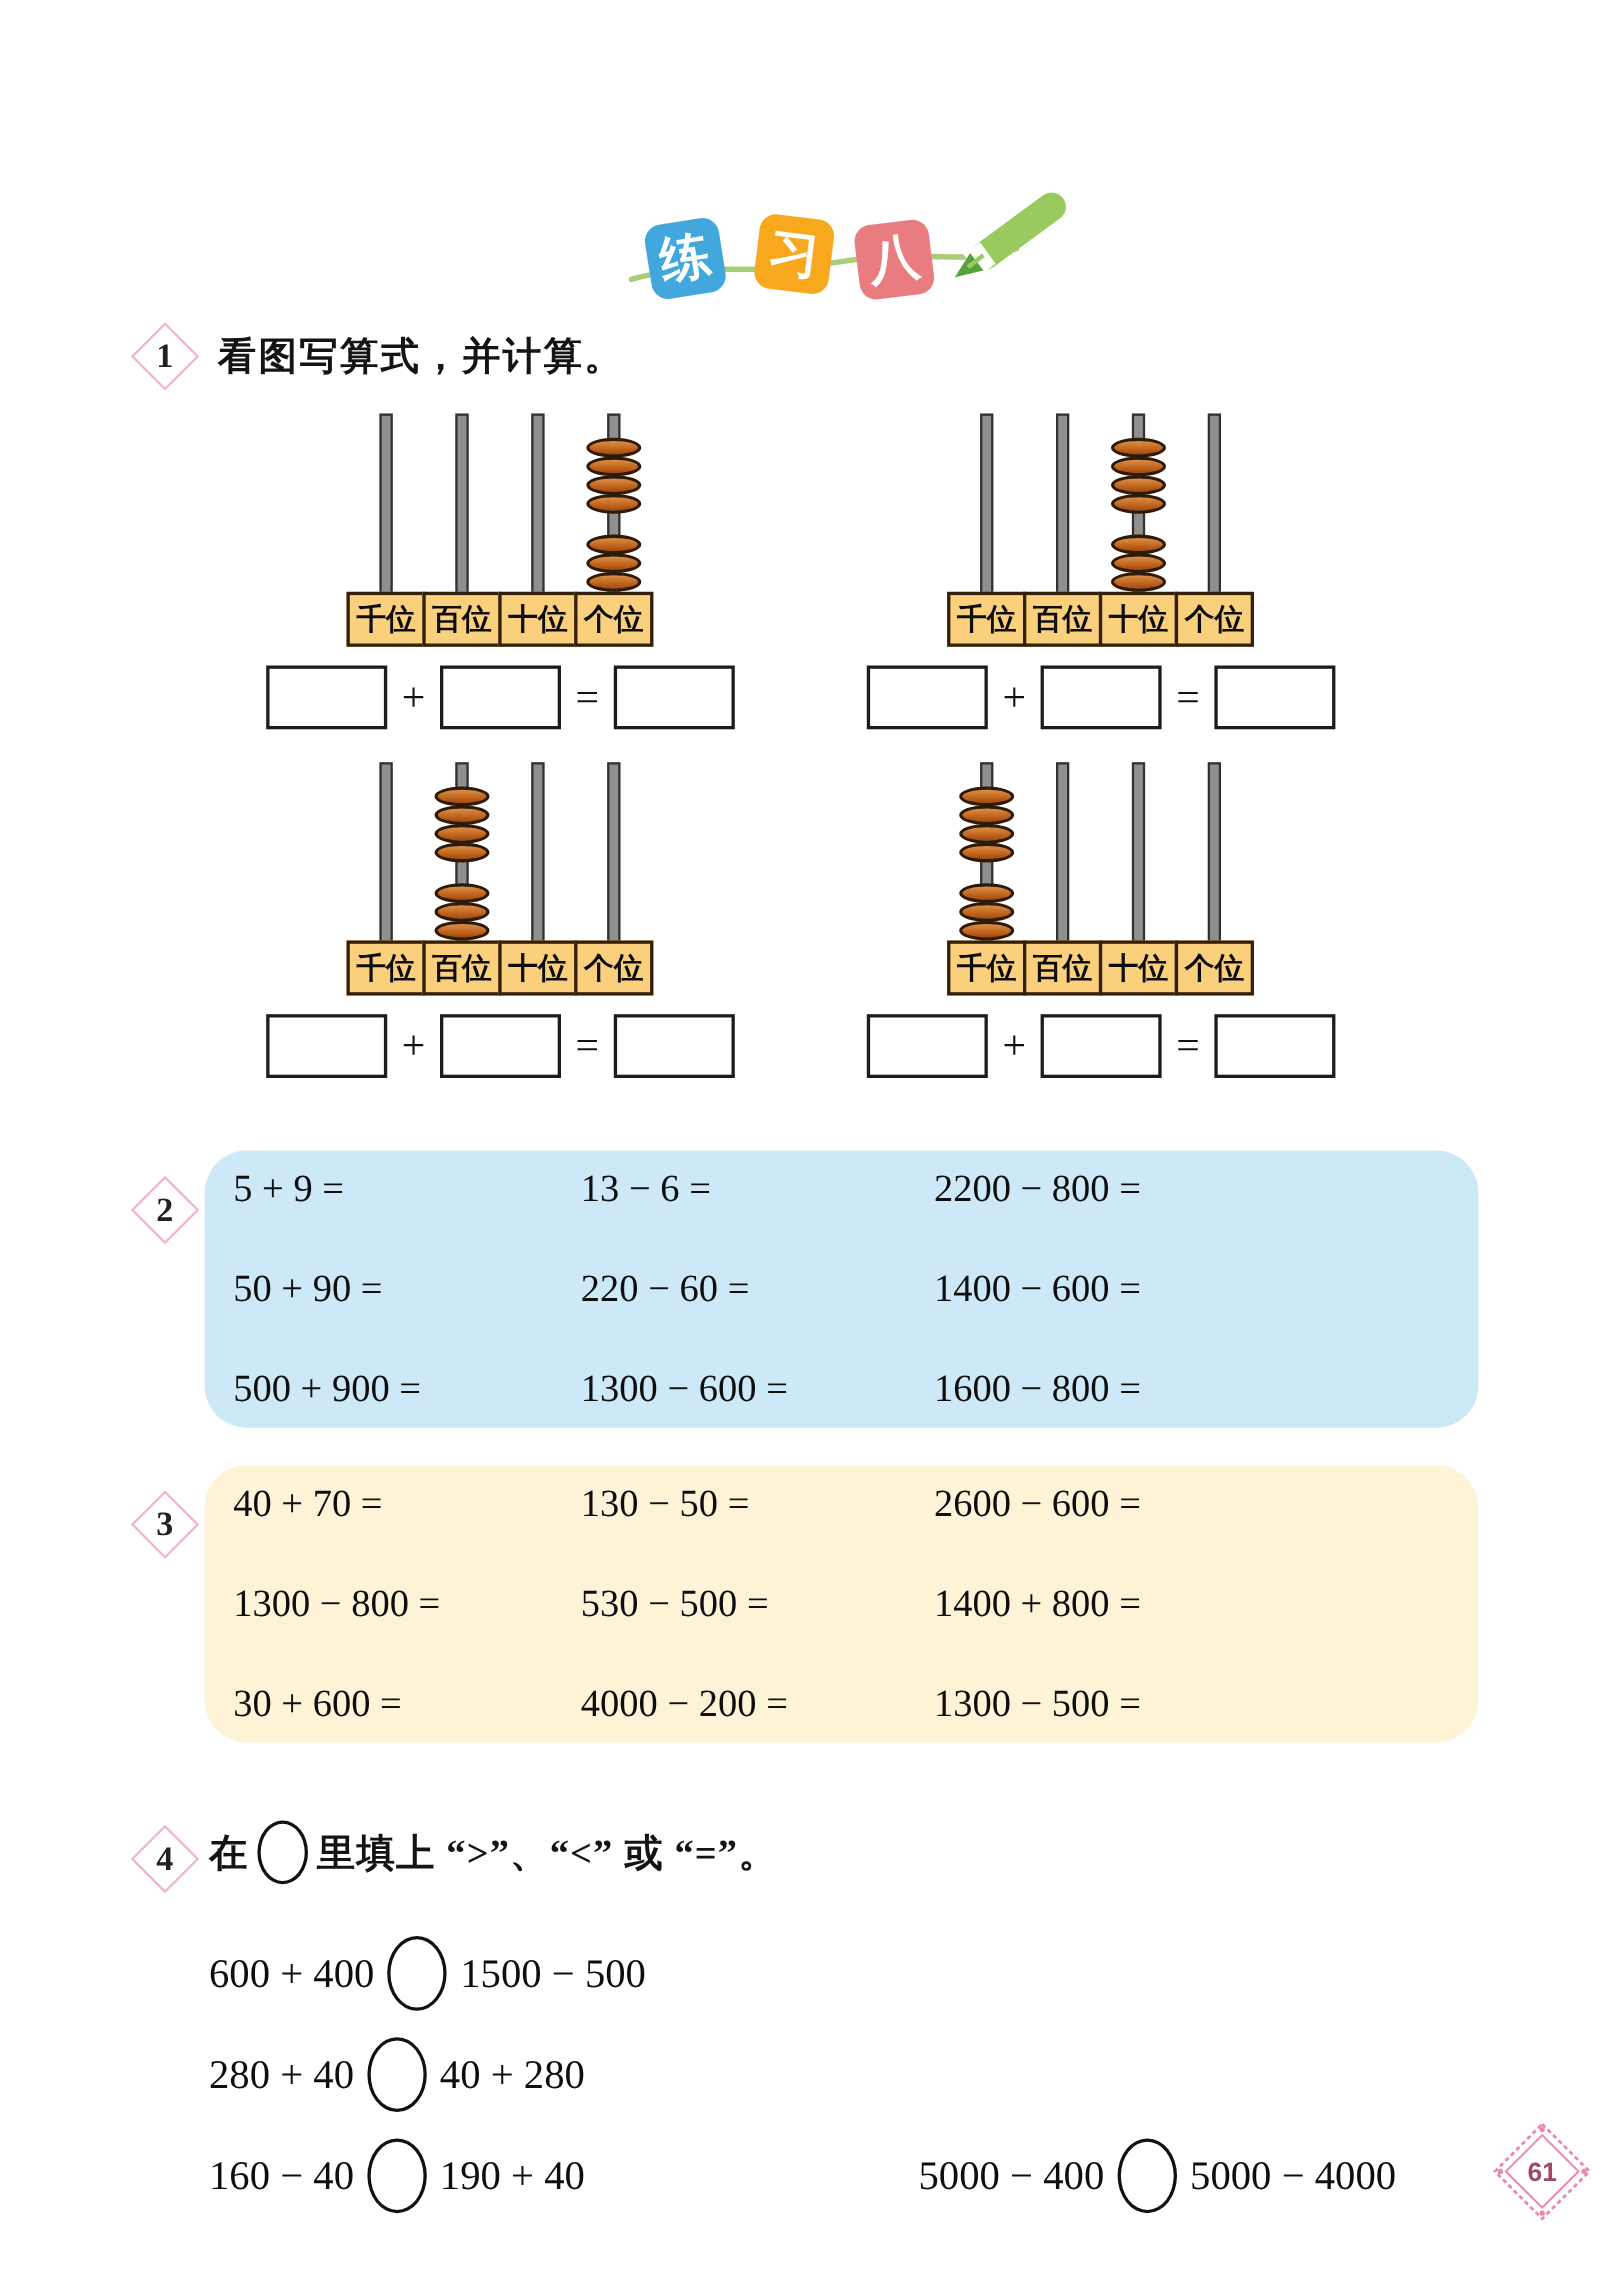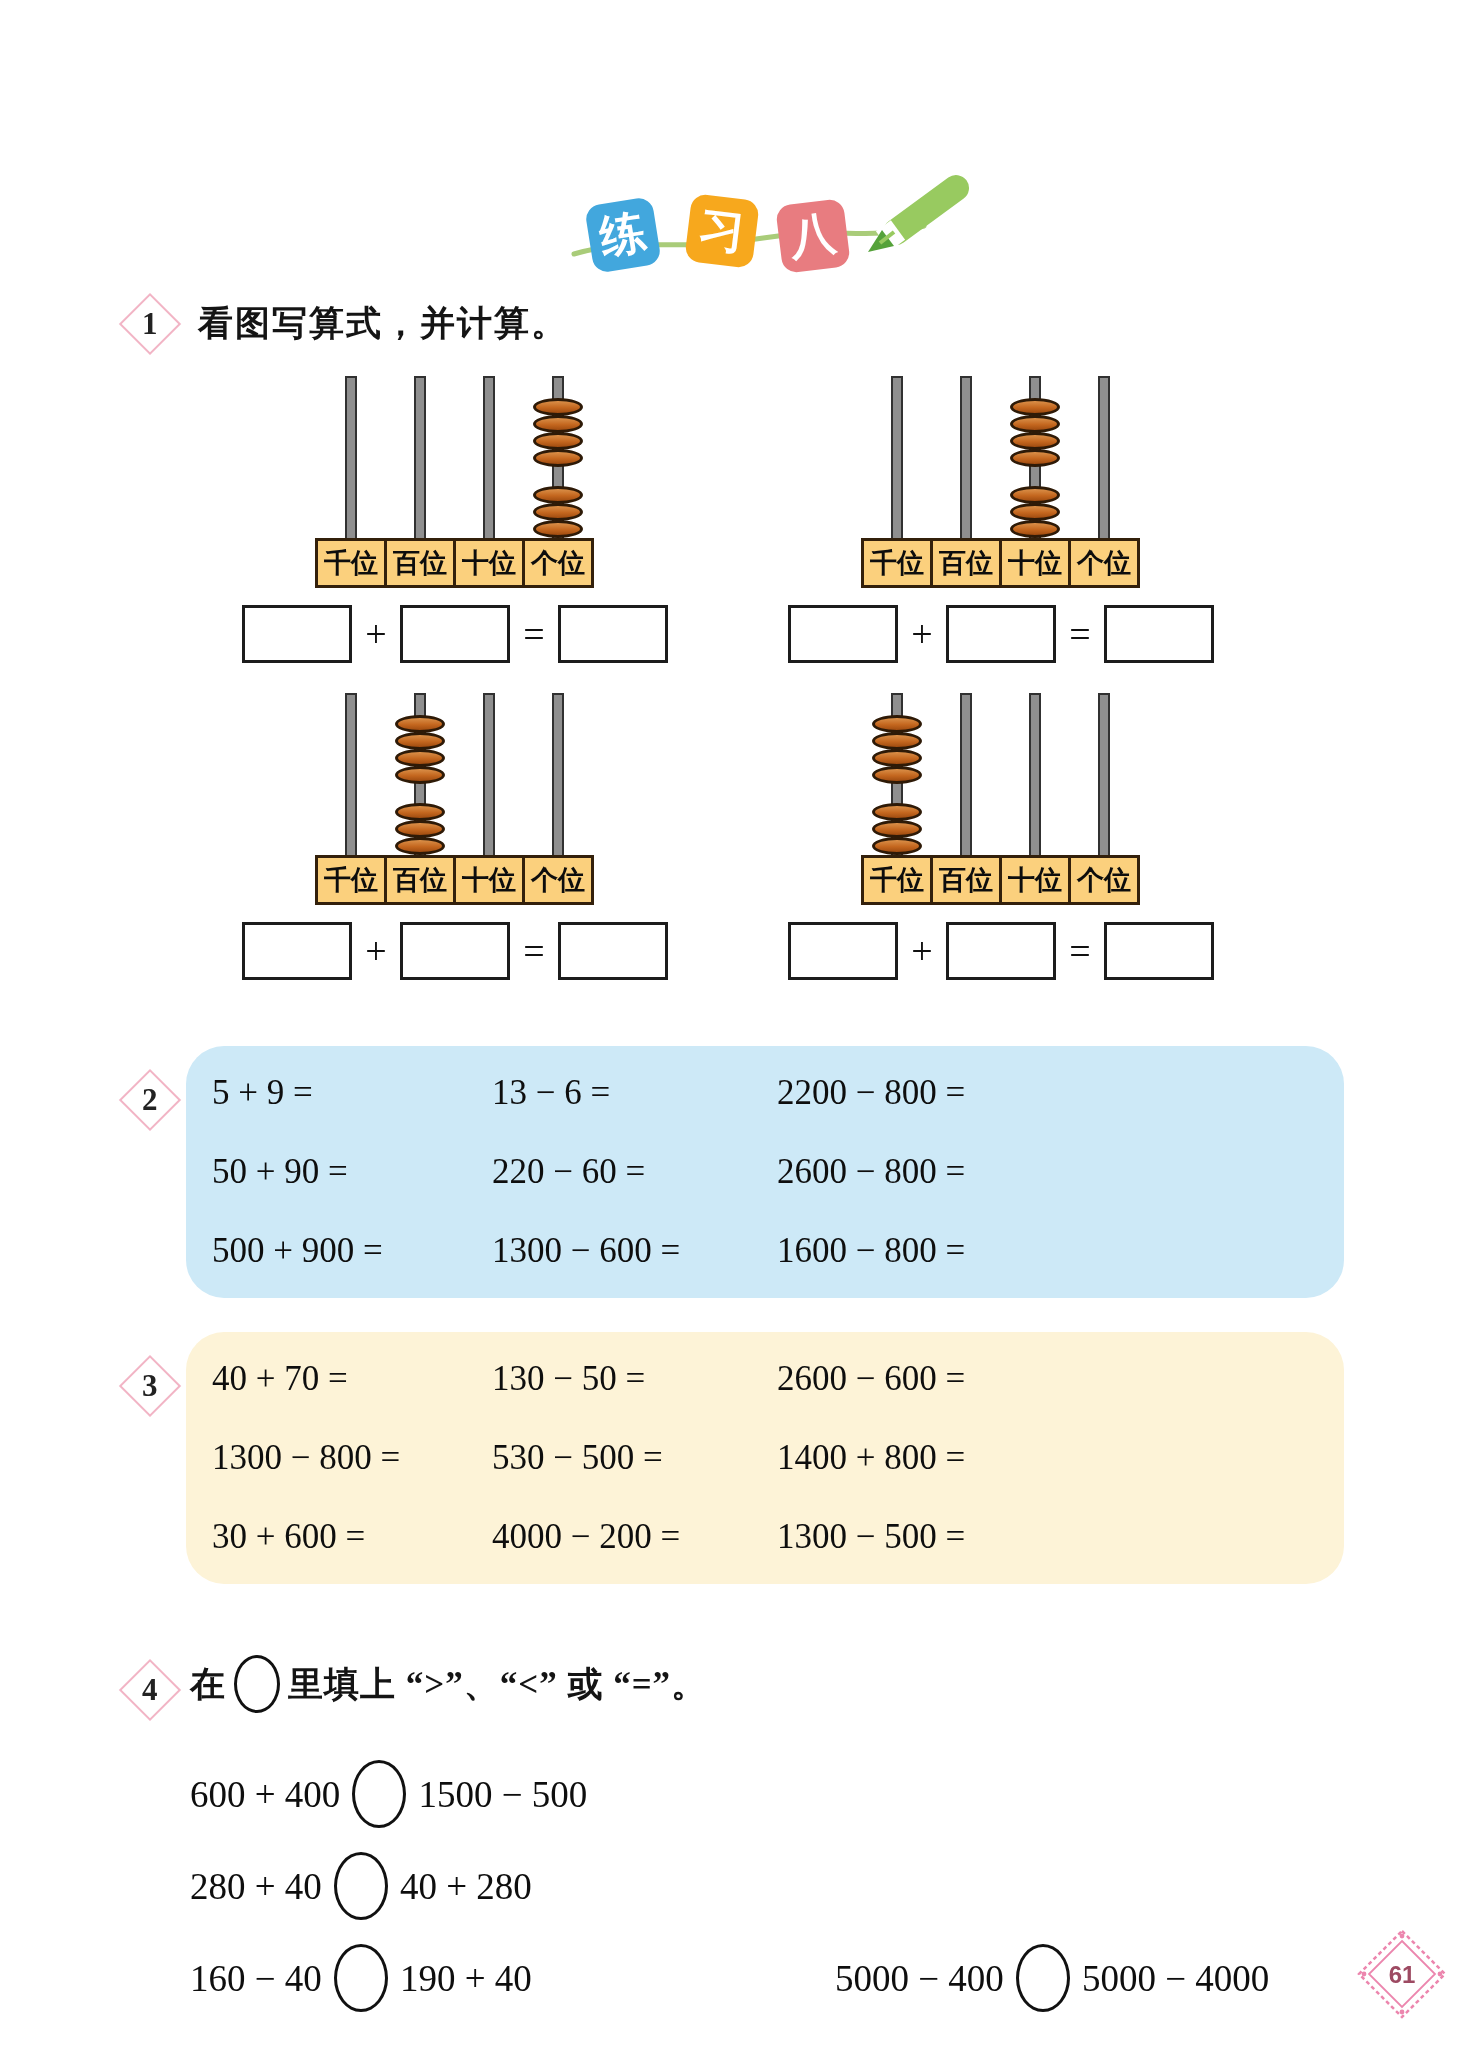--- a/index.html
+++ b/index.html
@@ -36,21 +36,21 @@
   .bead{position:absolute;width:50px;height:18px;border-radius:50%;
         background:linear-gradient(180deg,#da9049 0%,#c4671f 55%,#a04c10 100%);
         border:3px solid #2e1a07;box-sizing:border-box;}
   .eqrow{display:flex;align-items:center;margin-top:17px;}
   .ansbox{width:110px;height:58px;border:3px solid #1c1c1c;box-sizing:border-box;background:#fff;}
   .op{width:48px;text-align:center;font-size:38px;font-weight:400;color:#111;}
 
   
   .panel{position:absolute;left:186px;width:1158px;height:252px;border-radius:38px;
          display:grid;grid-template-columns:280px 285px 1fr;grid-template-rows:1fr 1fr 1fr;
-         align-items:center;padding:8px 0 8px 26px;box-sizing:border-box;}
+         align-items:center;padding:8px 0 8px 26px;box-sizing:border-box;gap:36px;}
   .panel.blue{background:#cde9f7;}
   .panel.yellow{background:#fdf3d7;}
   .panel span{font-size:35px;color:#0e0e0e;}
 
   
   .q4title{position:absolute;left:190px;top:1655px;display:flex;align-items:center;
            font-size:35px;font-weight:700;color:#141414;letter-spacing:1px;}
   .circle-inline{width:46px;height:58px;border:3px solid #111;border-radius:50%;
                  margin:0 8px;flex:none;background:#fff;box-sizing:border-box;}
   .q4rows{position:absolute;left:190px;top:1748px;width:1180px;}
@@ -207,21 +207,21 @@
     <div class="diamond">
       <span>2</span>
     </div>
   </div>
   <div class="panel blue" style="top:1046px;">
     <span>5 + 9 =</span>
     <span>13 − 6 =</span>
     <span>2200 − 800 =</span>
     <span>50 + 90 =</span>
     <span>220 − 60 =</span>
-    <span>2600 − 800 =</span>
+    <span>1400 − 600 =</span>
     <span>500 + 900 =</span>
     <span>1300 − 600 =</span>
     <span>1600 − 800 =</span>
   </div>
 
   <div class="qhead" style="left:128px;top:1364px;">
     <div class="diamond">
       <span>3</span>
     </div>
   </div>

